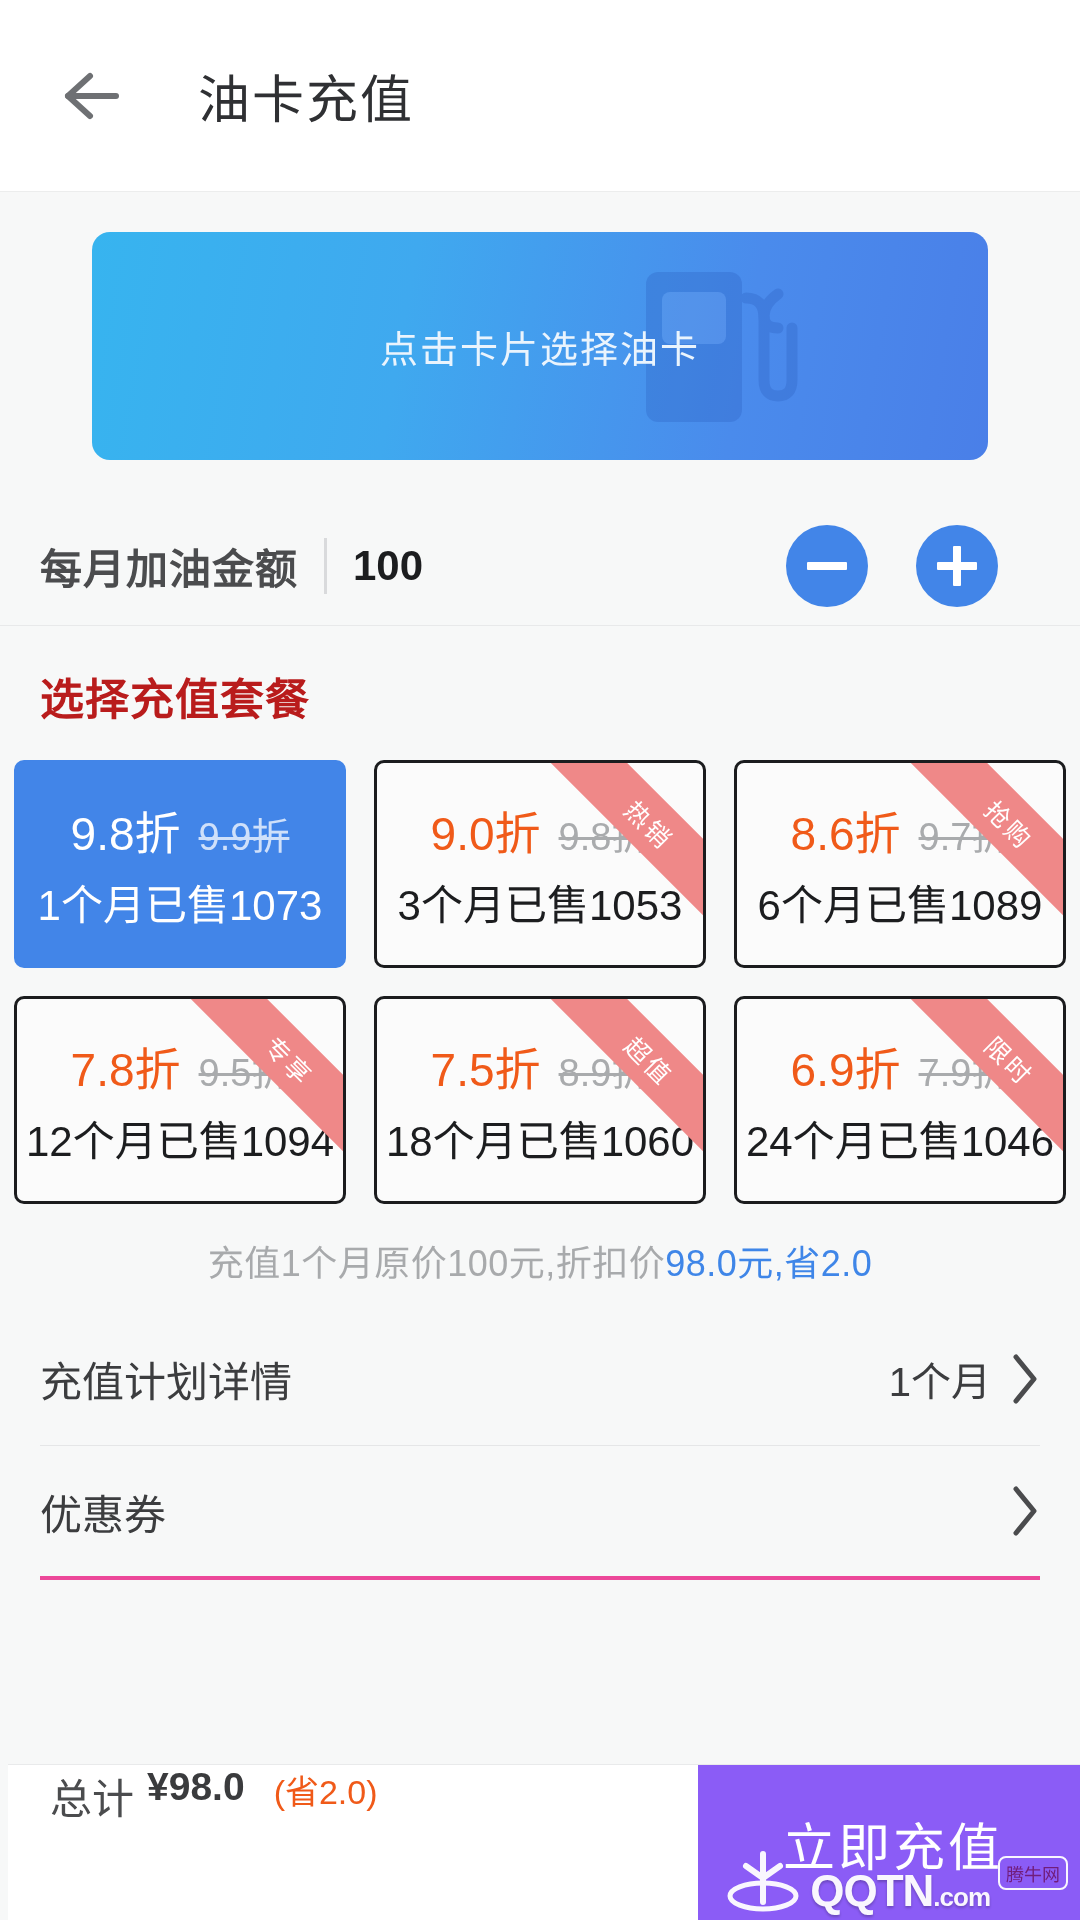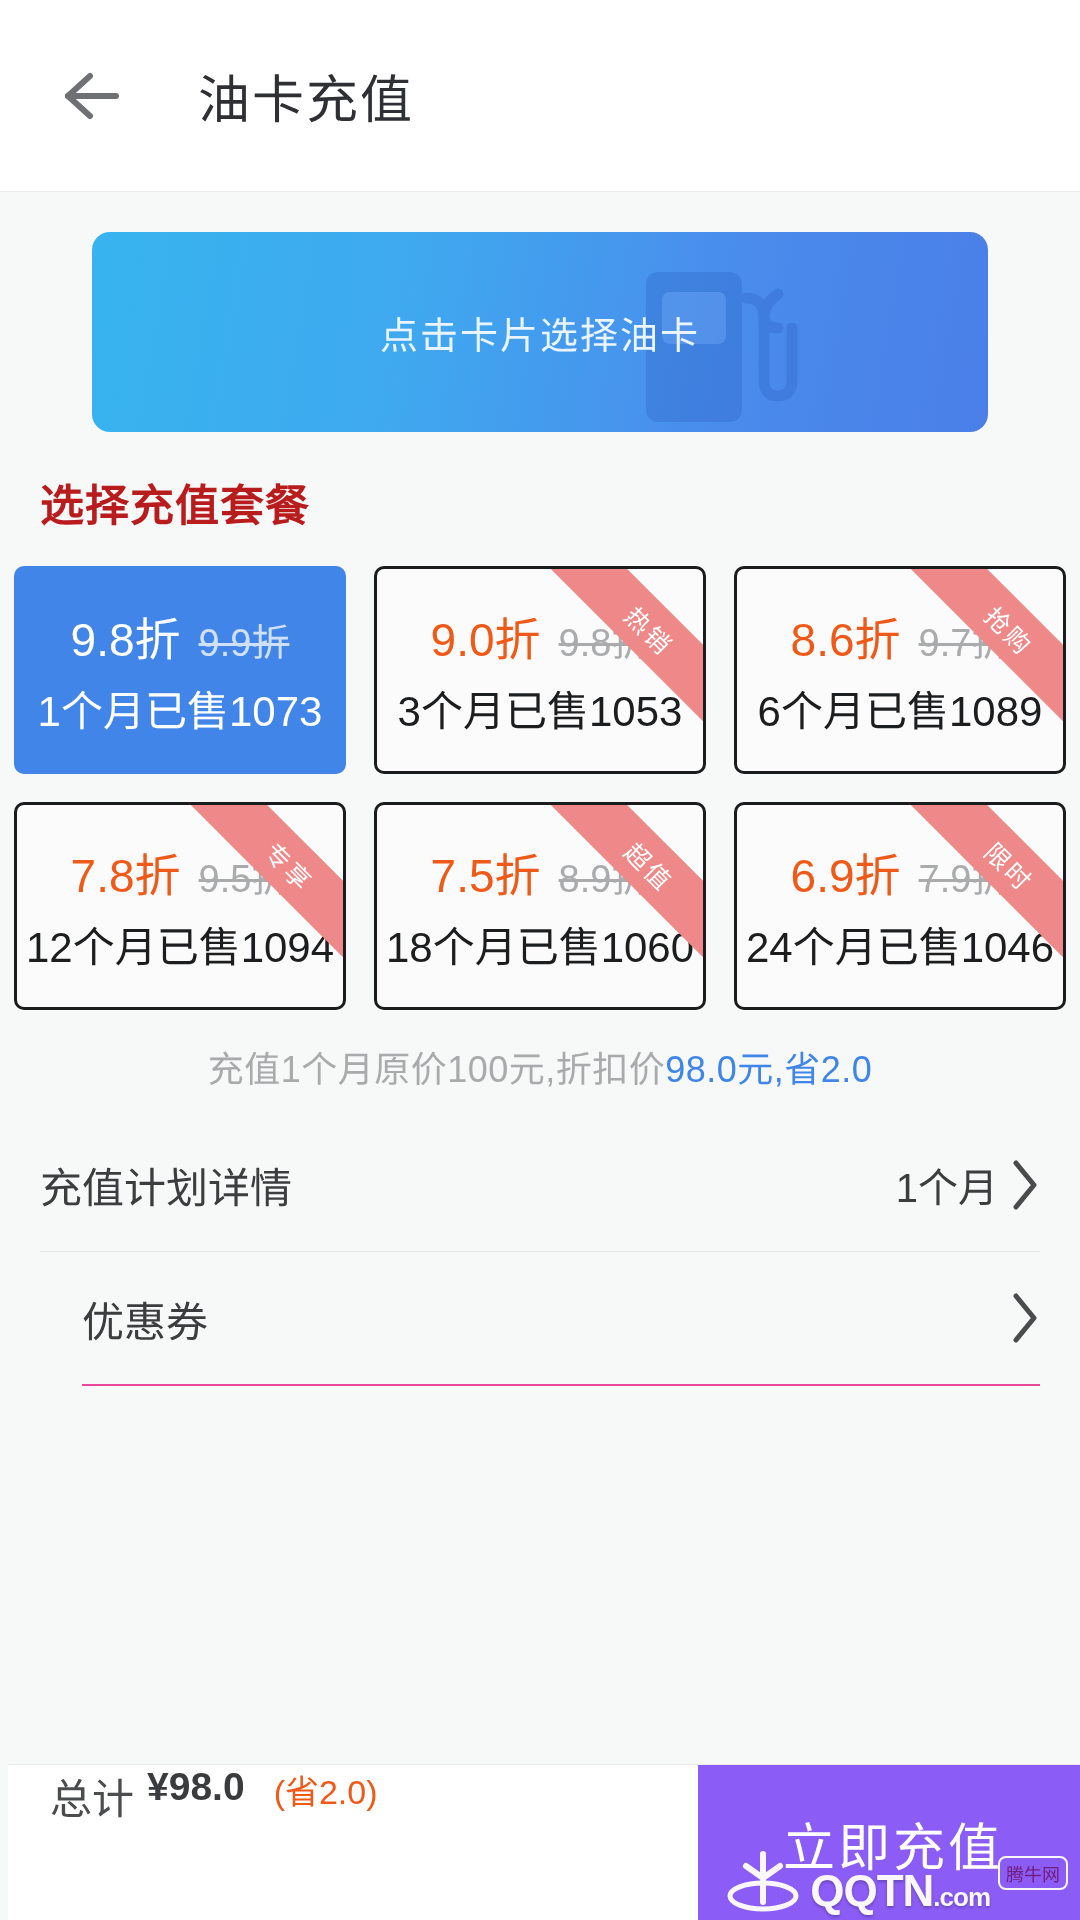--- a/index.html
+++ b/index.html
@@ -25,21 +25,21 @@
   .back-arrow { display: block; }
   .header-title {
     font-size: 52px; color: #2f3033; font-weight: 400;
     margin-left: 46px; letter-spacing: 2px;
   }
 
   
   .banner-wrap { padding: 40px 92px 0 92px; }
   .fuel-card {
     position: relative;
-    height: 200px; border-radius: 18px;
+    height: 228px; border-radius: 18px;
     background: linear-gradient(100deg, #37b4ef 0%, #3fa9ef 35%, #4a8bec 72%, #4a7fe8 100%);
     display: flex; align-items: center; justify-content: center;
     overflow: hidden;
   }
   .card-hint {
     color: #eaf4fd; font-size: 38px; letter-spacing: 2px;
     position: relative; z-index: 2;
   }
   .pump-mark {
     position: absolute; right: 190px; top: 18px;
@@ -114,23 +114,23 @@
     padding: 30px 20px 0 20px; letter-spacing: 0.5px;
   }
   .summary .hl { color: #3f86e8; }
 
   
   .list { margin-top: 26px; background: #f7f8f8; padding: 0 40px; }
   .list-row {
     height: 134px; display: flex; align-items: center;
     border-bottom: 1px solid #e5e6e7;
   }
-  .list-row:last-child { border-bottom: 2px solid #ec4899; margin-left: 42px; }
+  .list-row:last-child { border-bottom: 4px solid #ec4899; }
   .list-label { font-size: 42px; color: #3c3d3f; }
-  .list-right { margin-left: auto; display: flex; align-items: center; gap: 12px; }
+  .list-right { margin-left: auto; display: flex; align-items: center; gap: 19px; }
   .list-value { font-size: 40px; color: #3c3d3f; }
   .chev { display: block; }
 
   
   .bottom-bar {
     position: absolute; left: 8px; bottom: 0; width: 1080px; height: 156px;
     background: #ffffff; display: flex; 
     border-top: 1px solid #e9eaeb;
     gap: 13px;
   }
@@ -178,20 +178,34 @@
       <svg class="pump-mark" width="170" height="175" viewBox="0 0 170 175">
         <rect x="18" y="22" width="96" height="150" rx="12" fill="#2b5fc0"></rect>
         <rect x="34" y="42" width="64" height="52" rx="8" fill="#6d9ae8"></rect>
         <path d="M118 48 q18 0 18 20 v62 q0 16 14 16 t14 -16 v-52" fill="none" stroke="#2b5fc0" stroke-width="11" stroke-linecap="round"></path>
         <path d="M150 44 q-14 10 -14 22 t14 12" fill="none" stroke="#2b5fc0" stroke-width="11" stroke-linecap="round"></path>
       </svg>
       <div class="card-hint">点击卡片选择油卡</div>
     </div>
   </div>
 
+  <div class="amount-row">
+    <div class="amount-label">每月加油金额</div>
+    <div class="amount-divider"></div>
+    <div class="amount-value">100</div>
+    <div class="stepper">
+      <button class="step-btn">
+        <span class="bar-h"></span>
+      </button>
+      <button class="step-btn">
+        <span class="bar-h"></span>
+        <span class="bar-v"></span>
+      </button>
+    </div>
+  </div>
 
   <div class="section-title">选择充值套餐</div>
 
   <div class="pkg-grid">
 
     <div class="pkg selected">
       <div class="pkg-line1">
         <span class="pkg-discount">9.8折</span>
         <span class="pkg-old">9.9折</span>
       </div>

